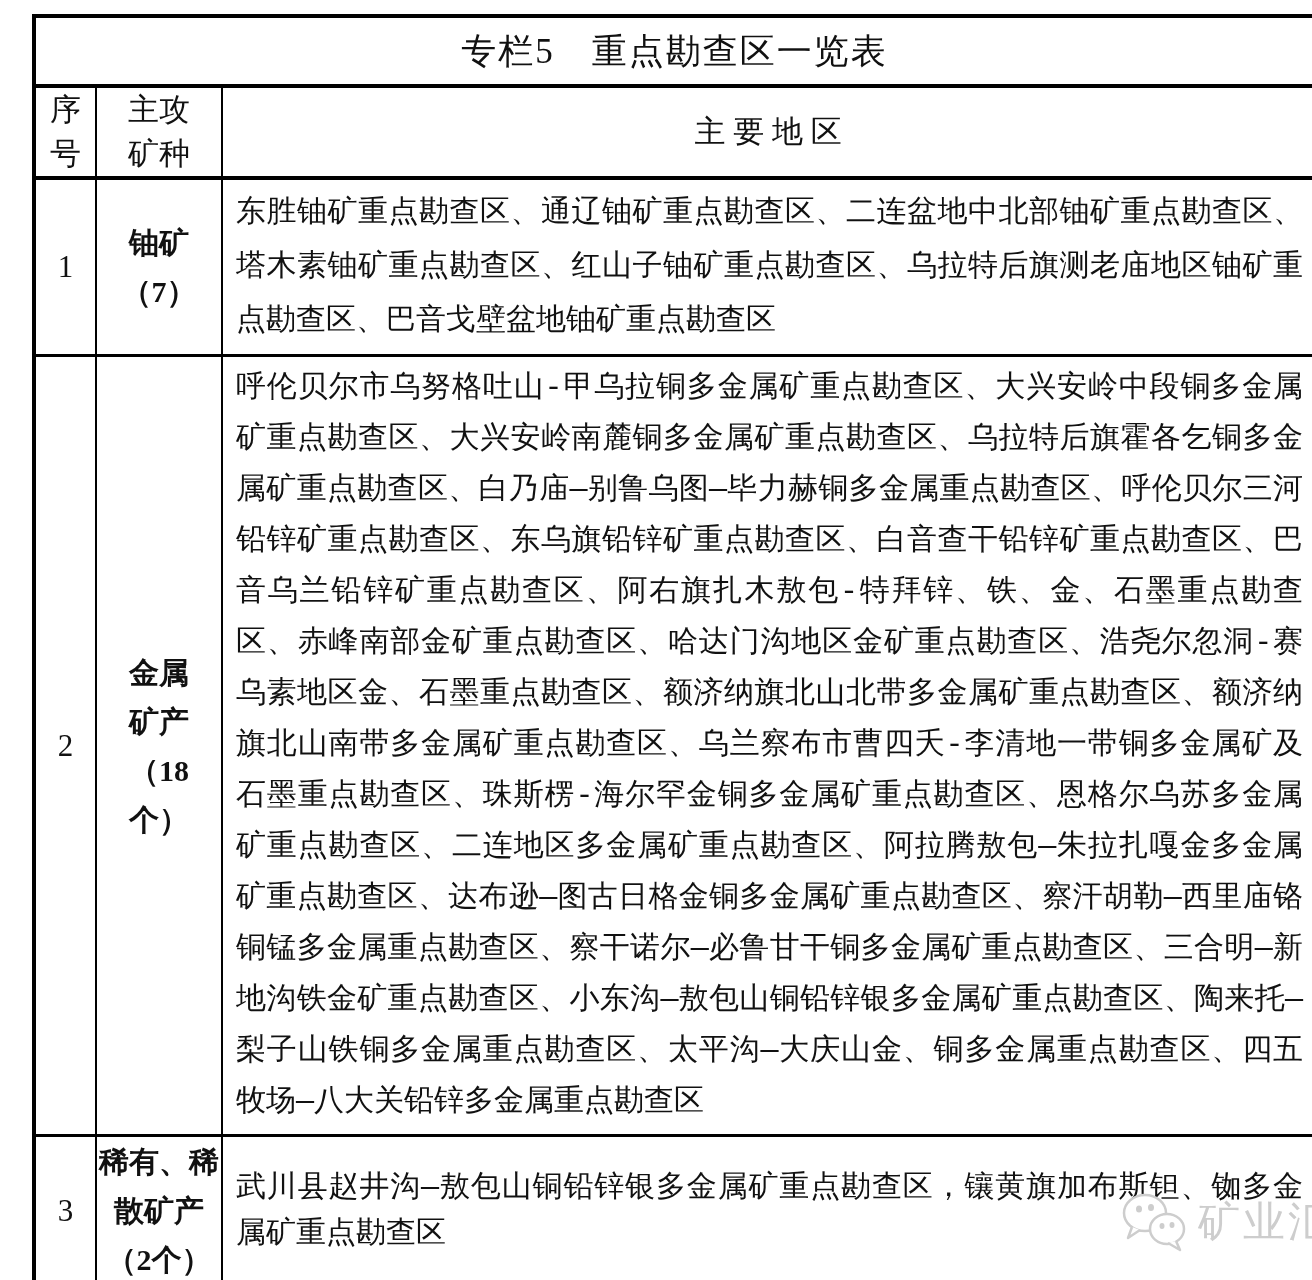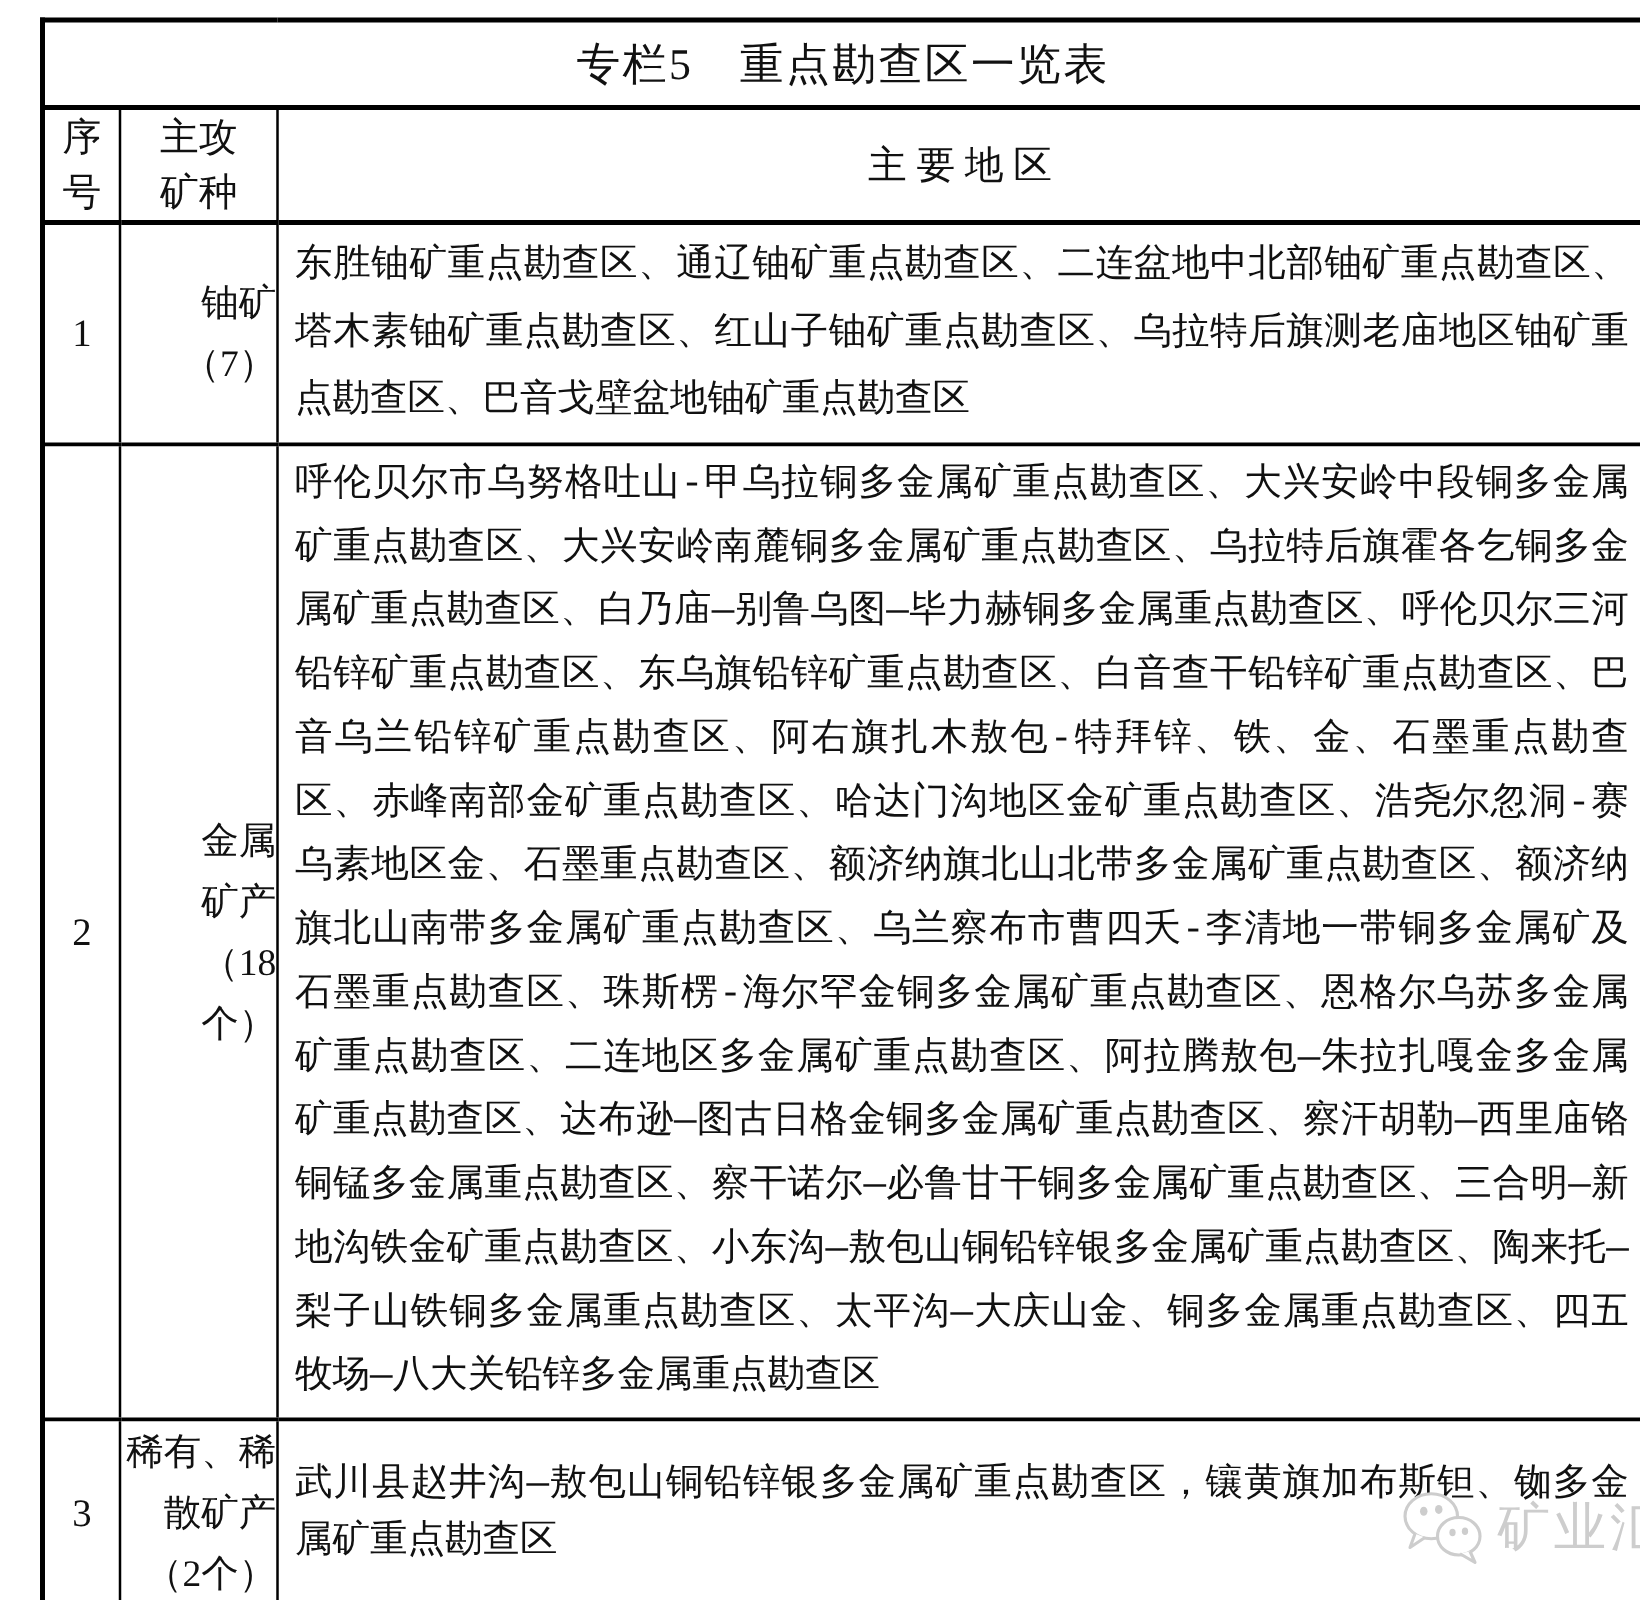--- a/index.html
+++ b/index.html
@@ -55,27 +55,28 @@
     border-bottom-width: 4px;
   }
   .no-cell {
     text-align: center;
     vertical-align: middle;
     font-size: 31px;
     border-top-width: 3px;
     border-bottom-width: 3px;
   }
   .mineral-cell {
-    text-align: right;
+    text-align: center;
     vertical-align: middle;
     font-size: 30px;
     line-height: 49px;
     white-space: pre-line;
     border-top-width: 3px;
     border-bottom-width: 3px;
+    font-weight: bold;
   }
   .areas-cell {
     vertical-align: middle;
     font-size: 30px;
     line-height: 46px;
     text-align: justify;
     text-justify: inter-character;
     padding: 6px 10px 6px 13px;
     border-top-width: 3px;
     border-bottom-width: 3px;

